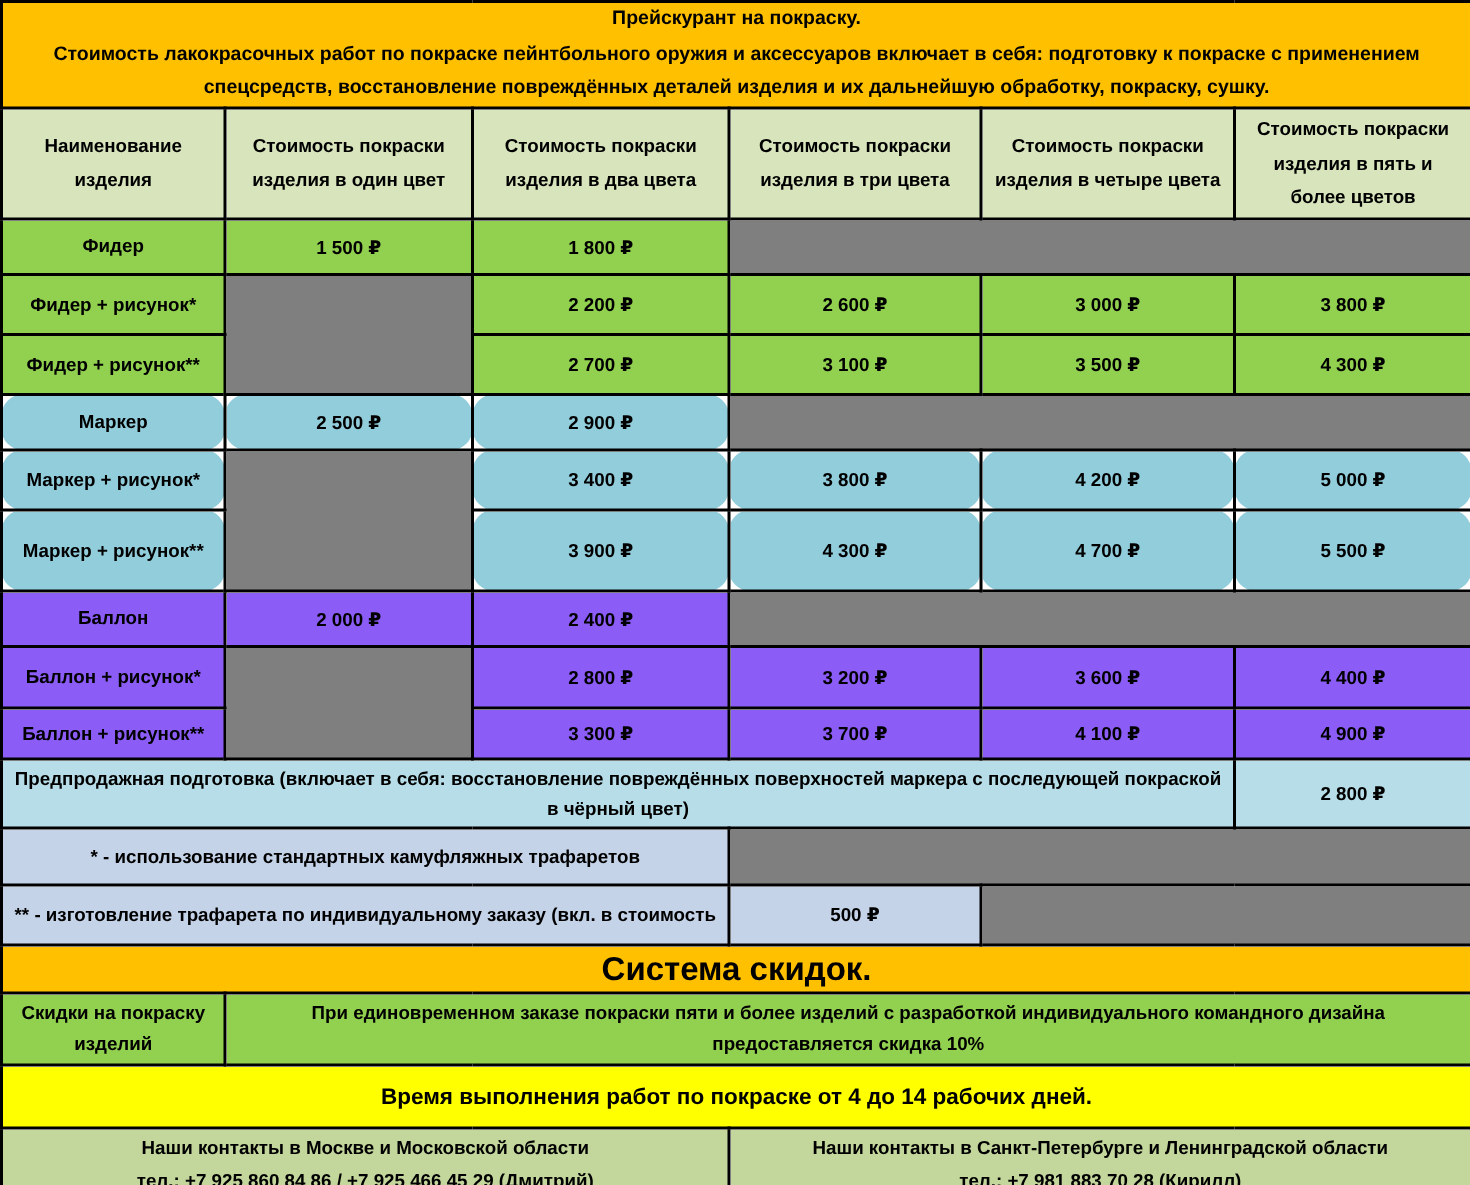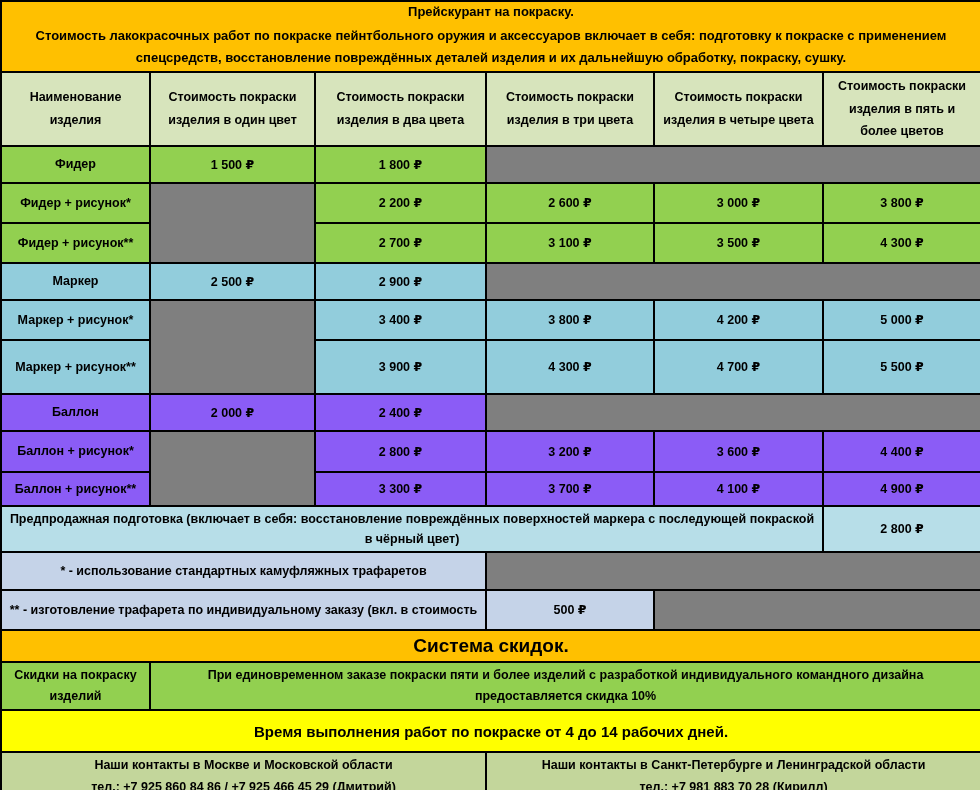--- a/index.html
+++ b/index.html
@@ -4,30 +4,30 @@
 <style>
   html,body{margin:0;padding:0;background:#fff;}
   body{width:980px;font-family:"Liberation Sans","DejaVu Sans",sans-serif;color:#000;}
   table{border-collapse:collapse;width:980px;table-layout:fixed;}
   td{border:2px solid #000;text-align:center;vertical-align:middle;
      font-weight:bold;font-size:12.5px;padding:2px 6px;overflow:hidden;}
   .price{white-space:nowrap;}
   .c-gold{background:#ffc000;margin-top:48px;}
   .c-hdr{background:#d7e4bc;line-height:1.8;}
   .c-green{background:#92d050;}
-  .c-blue{background:#92cddc;}
+  .c-blue{background:#92cddc;border-radius:14px;}
   .c-purple{background:#8b5cf6;}
   .c-gray{background:#7f7f7f;}
   .c-cyan{background:#b7dee8;line-height:1.6;}
   .c-note{background:#c5d3e8;line-height:1.6;}
   .c-yellow{background:#ffff00;}
   .c-contact{background:#c3d69b;line-height:1.75;}
   .top-title{font-size:13px;margin-bottom:6px;}
   .top-sub{font-size:13px;line-height:1.7;padding:0 8px;}
-  .big{font-size:19px;}
+  .big{font-size:22px;}
   .mid{font-size:15px;}
   .disc{line-height:1.7;}
 </style>
 </head>
 <body>
 
 <table>
   <colgroup>
     <col style="width:149px">
       <col style="width:165px">

